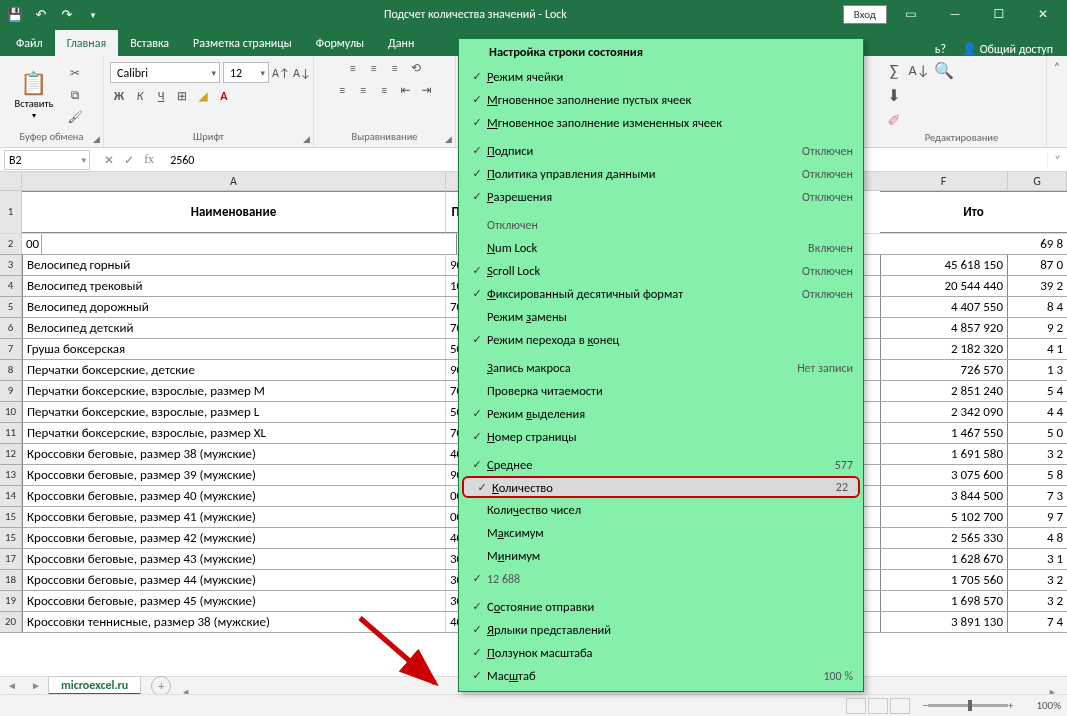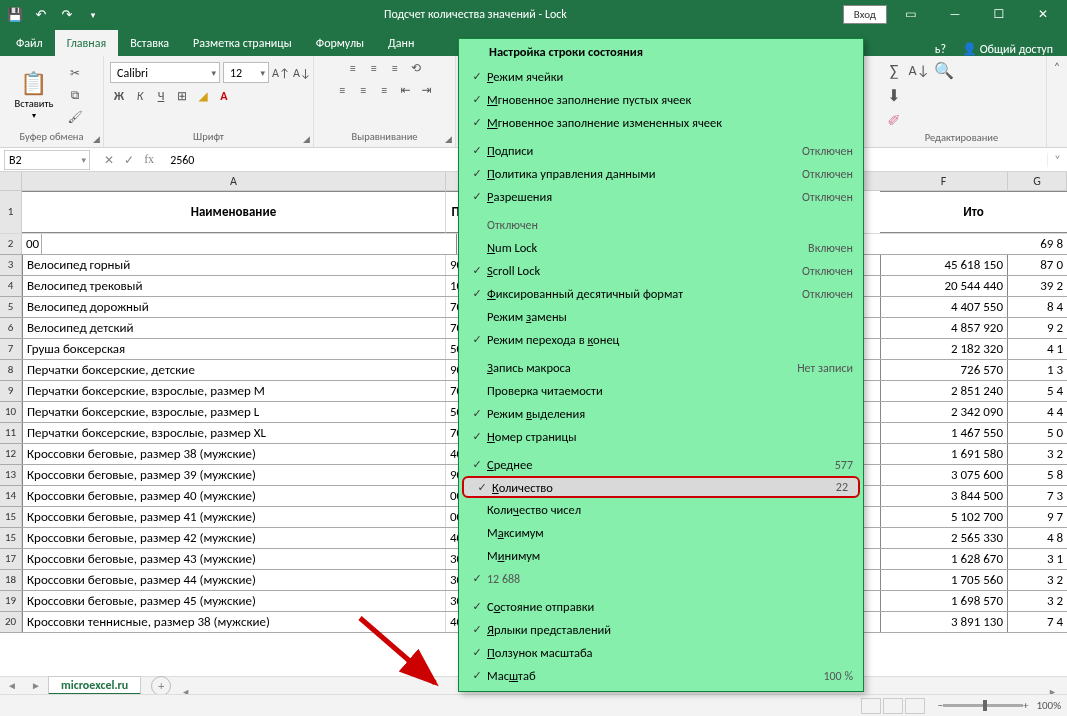--- a/index.html
+++ b/index.html
@@ -418,21 +418,21 @@
 
 <div class="statusbar">
   <span class="spacer"></span>
   <span class="viewbtn"></span>
   <span class="viewbtn"></span>
   <span class="viewbtn"></span>
   <span style="width:12px;"></span>
   <span>−</span>
   <div class="zoom-slider"></div>
   <span>+</span>
-  <span style="margin-left:8px;text-align:center;">100%</span>
+  <span style="margin-left:23px;text-align:center;">100%</span>
 </div>
 
 <div class="ctxmenu" id="ctxmenu">
   <div class="title">Настройка строки состояния</div>
 <div class="item">
       <span class="chk">✓</span>
   <span class="lbl"><u>Р</u>ежим ячейки</span>
   <span class="val"></span>
     </div>
     <div class="item">

